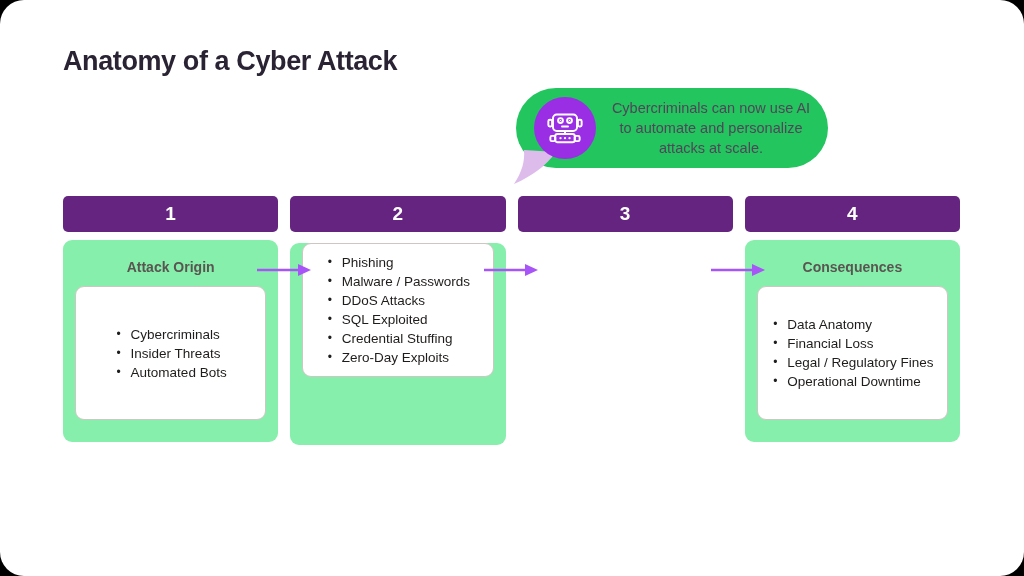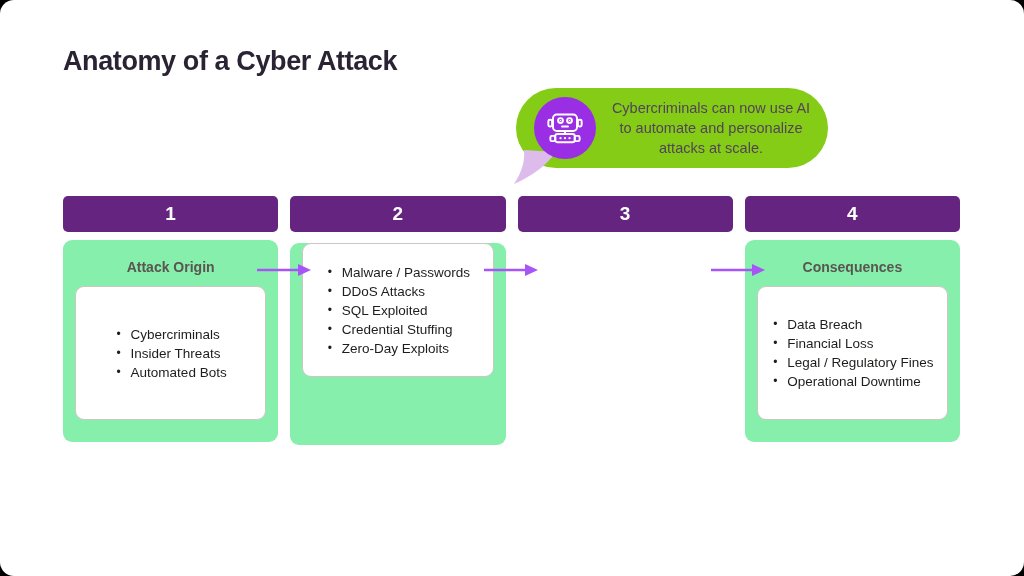--- a/index.html
+++ b/index.html
@@ -1,26 +1,26 @@
 <!DOCTYPE html>
 <html><head>
 <meta charset="utf-8">
 <style>
   html,body{margin:0;padding:0;background:#000;}
   .canvas{position:relative;width:1024px;height:576px;background:#000;overflow:hidden;
           font-family:"Liberation Sans", sans-serif;}
-  .page{position:absolute;inset:0;background:#ffffff;border-radius:14px;padding-left:28px;}
+  .page{position:absolute;inset:0;background:#ffffff;border-radius:24px;padding-left:28px;}
 
   
   .page-title{position:absolute;left:63px;top:46px;margin:0;font-size:27px;font-weight:800;
               letter-spacing:-0.4px;color:#2a2333;}
 
   
   .callout{position:absolute;left:516px;top:88px;width:312px;height:80px;
-           background:#84cc16;border-radius:40px;}
+           background:#22c55e;border-radius:40px;}
   .callout-tail{position:absolute;left:-8px;top:58px;width:60px;height:40px;}
   .robot-circle{position:absolute;left:18px;top:9px;width:62px;height:62px;border-radius:50%;
                 background:#9a2ee5;display:flex;align-items:center;justify-content:center;}
   .callout-text{position:absolute;left:90px;right:12px;top:0;height:100%;
                 display:flex;align-items:center;justify-content:center;text-align:center;
                 font-size:14.5px;line-height:20px;color:#53445a;font-weight:500;}
 
   
   .steps-row{position:absolute;left:63px;top:196px;width:897px;
              display:grid;grid-template-columns:repeat(4,1fr);gap:12px;}
@@ -91,20 +91,21 @@
     </div>
   </div>
 
   <div class="step-col">
     <div class="num-bar">
       <span>2</span>
     </div>
     <div class="card">
       <div class="white-box">
         <ul class="step-list">
+                <li>Phishing</li>
                 <li>Malware / Passwords</li>
                 <li>DDoS Attacks</li>
                 <li>SQL Exploited</li>
                 <li>Credential Stuffing</li>
                 <li>Zero-Day Exploits</li>
               </ul>
       </div>
     </div>
   </div>
 
@@ -115,21 +116,21 @@
   </div>
 
   <div class="step-col">
     <div class="num-bar">
       <span>4</span>
     </div>
     <div class="card">
       <div class="card-title">Consequences</div>
       <div class="white-box">
         <ul class="step-list">
-                <li>Data Breach</li>
+                <li>Data Anatomy</li>
                 <li>Financial Loss</li>
                 <li>Legal / Regulatory Fines</li>
                 <li>Operational Downtime</li>
               </ul>
       </div>
     </div>
   </div>
 </div>
 
     <svg class="flow-arrow a1" viewBox="0 0 58 14">

